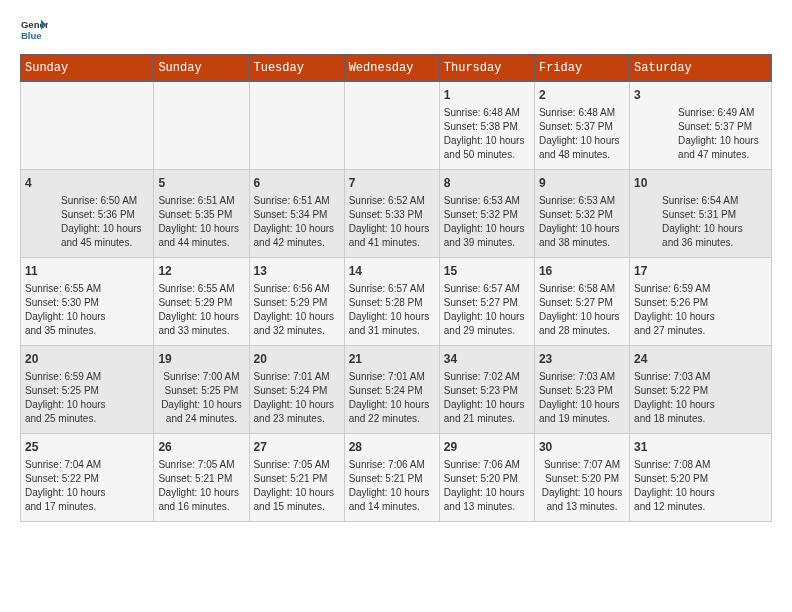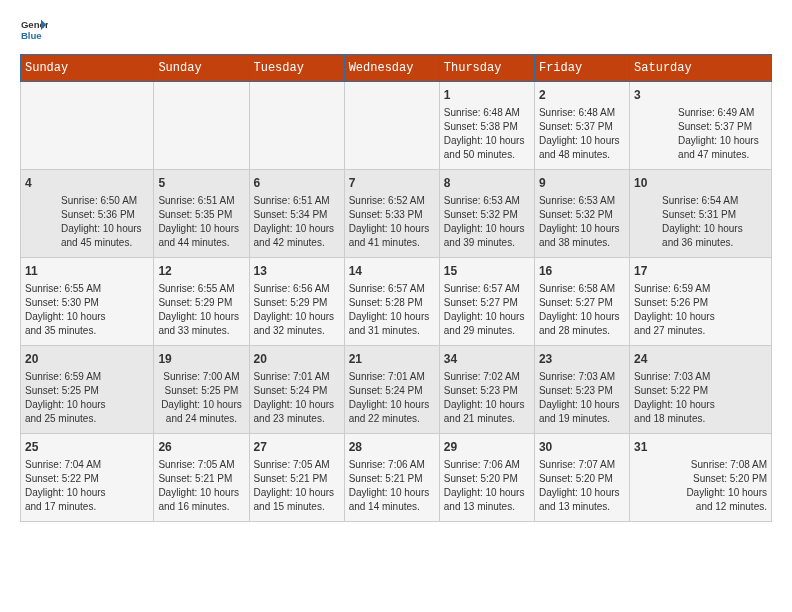--- a/index.html
+++ b/index.html
@@ -325,27 +325,27 @@
         </td>
         <td>
           <span class="day-num">29</span>
           <div class="day-info" style="white-space: pre-line;">Sunrise: 7:06 AM
 Sunset: 5:20 PM
 Daylight: 10 hours
 and 13 minutes.</div>
         </td>
         <td>
           <span class="day-num">30</span>
-          <div class="day-info" style="white-space: pre-line;">Sunrise: 7:07 AM
+          <div class="day-info" style="white-space: pre-line; text-align: center;">Sunrise: 7:07 AM
 Sunset: 5:20 PM
 Daylight: 10 hours
 and 13 minutes.</div>
         </td>
         <td>
           <span class="day-num">31</span>
-          <div class="day-info" style="white-space: pre-line; text-align: right;">Sunrise: 7:08 AM
+          <div class="day-info" style="white-space: pre-line;">Sunrise: 7:08 AM
 Sunset: 5:20 PM
 Daylight: 10 hours
 and 12 minutes.</div>
         </td>
       </tr>
     </tbody>
 </table>
 
 </body></html>

